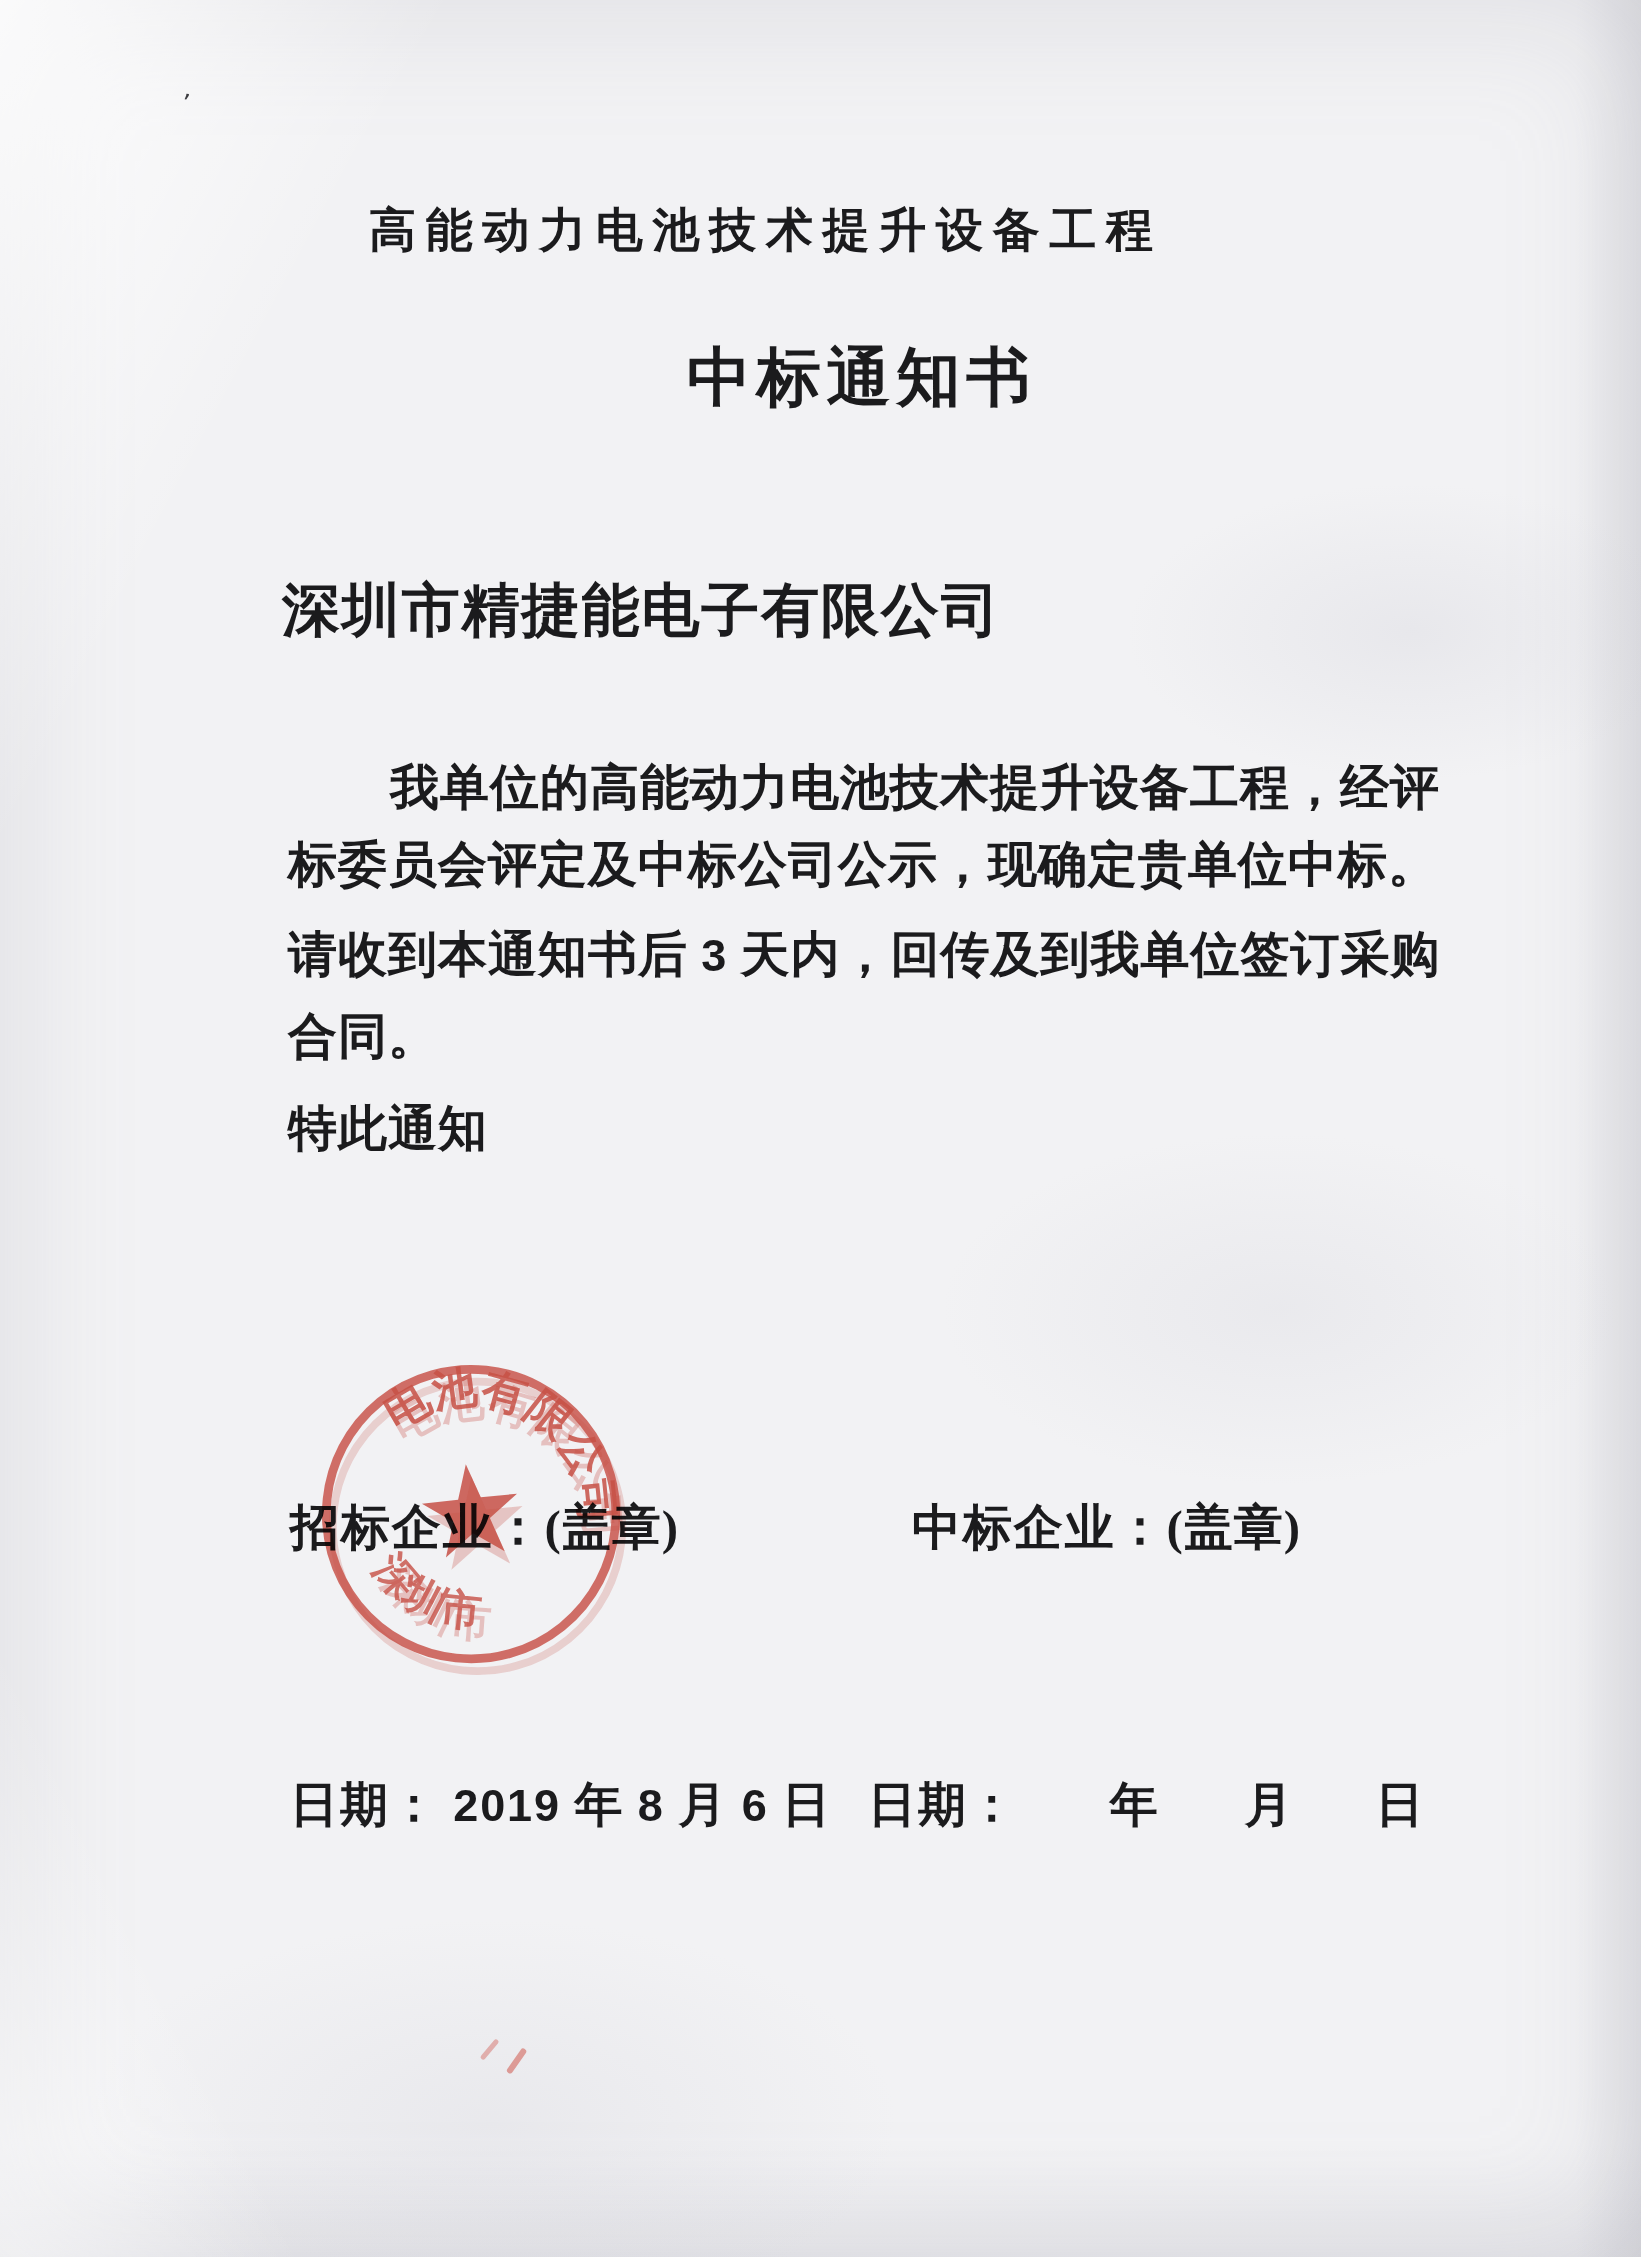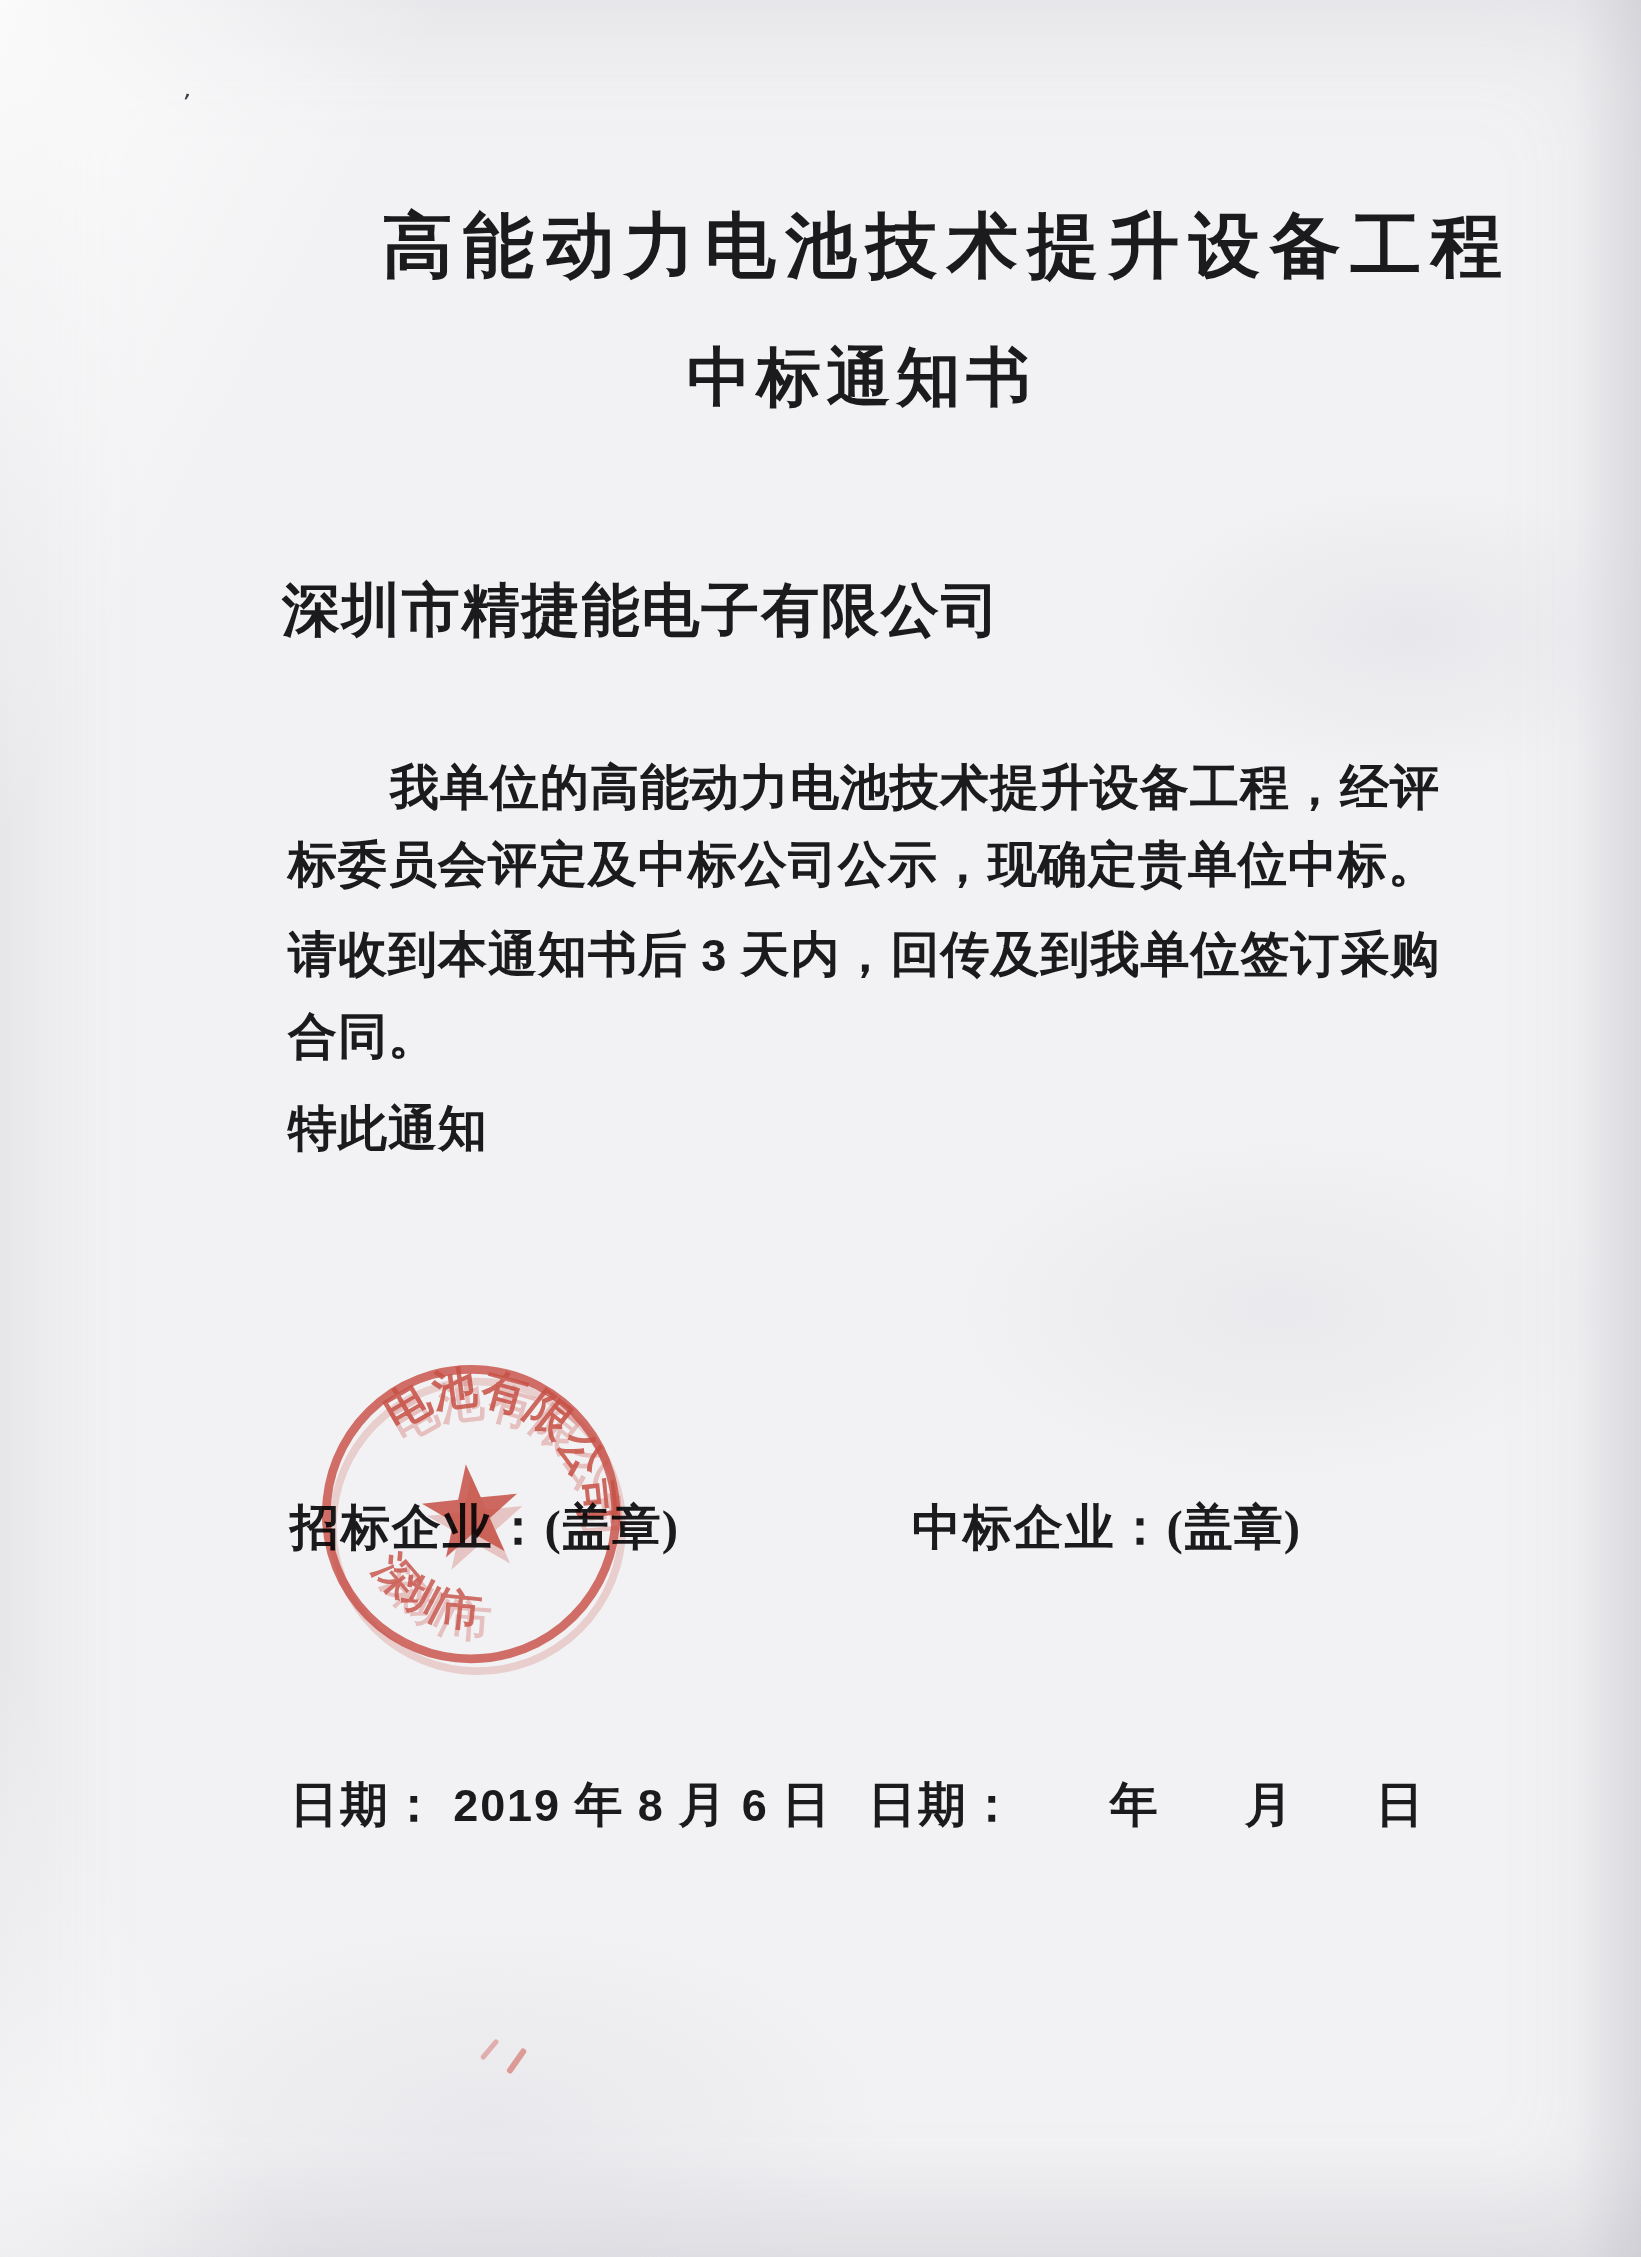--- a/index.html
+++ b/index.html
@@ -18,21 +18,21 @@
     background:
       linear-gradient(118deg, rgba(255,255,255,0.85) 0%, rgba(255,255,255,0) 16%),
       linear-gradient(64deg, rgba(255,255,255,0.55) 1%, rgba(255,255,255,0) 11%),
       radial-gradient(ellipse 406px 212px at 86% 28%, rgba(205,205,214,0.28), rgba(0,0,0,0) 70%),
       radial-gradient(ellipse 483px 251px at 78% 58%, rgba(203,203,212,0.22), rgba(0,0,0,0) 70%),
       radial-gradient(ellipse 579px 290px at 30% 94%, rgba(200,200,210,0.22), rgba(0,0,0,0) 70%),
       linear-gradient(90deg, rgba(0,0,0,0) 96%, rgba(120,120,135,0.12) 100%),
       linear-gradient(0deg, rgba(190,190,200,0.18), rgba(0,0,0,0) 5%);
   }
   .t-center{position:absolute;white-space:nowrap;font-weight:700;}
-  .doc-title-1{left:382px;top:199px;font-size:71px;letter-spacing:9.7px;}
+  .doc-title-1{left:369px;top:199px;font-size:47px;letter-spacing:9.7px;}
   .doc-title-2{left:687px;top:334px;font-size:64px;letter-spacing:5.8px;}
   .recipient{position:absolute;left:282px;top:572px;font-size:58px;font-weight:600;letter-spacing:1.9px;white-space:nowrap;}
   .body-line{position:absolute;font-size:49px;font-weight:600;letter-spacing:1px;white-space:nowrap;}
   .bl1{left:390px;top:743px;margin-top:12px;}
   .bl2{left:288px;top:832px;text-align:center;}
   .bl3{left:288px;top:922px;}
   .bl4{left:288px;top:1004px;}
   .bl5{left:288px;top:1096px;}
   .num{font-family:"Liberation Sans","DejaVu Sans",sans-serif;font-weight:700;font-size:45px;}
   .sign-row{position:absolute;top:1495px;font-size:49px;font-weight:600;white-space:nowrap;letter-spacing:1.9px;}

